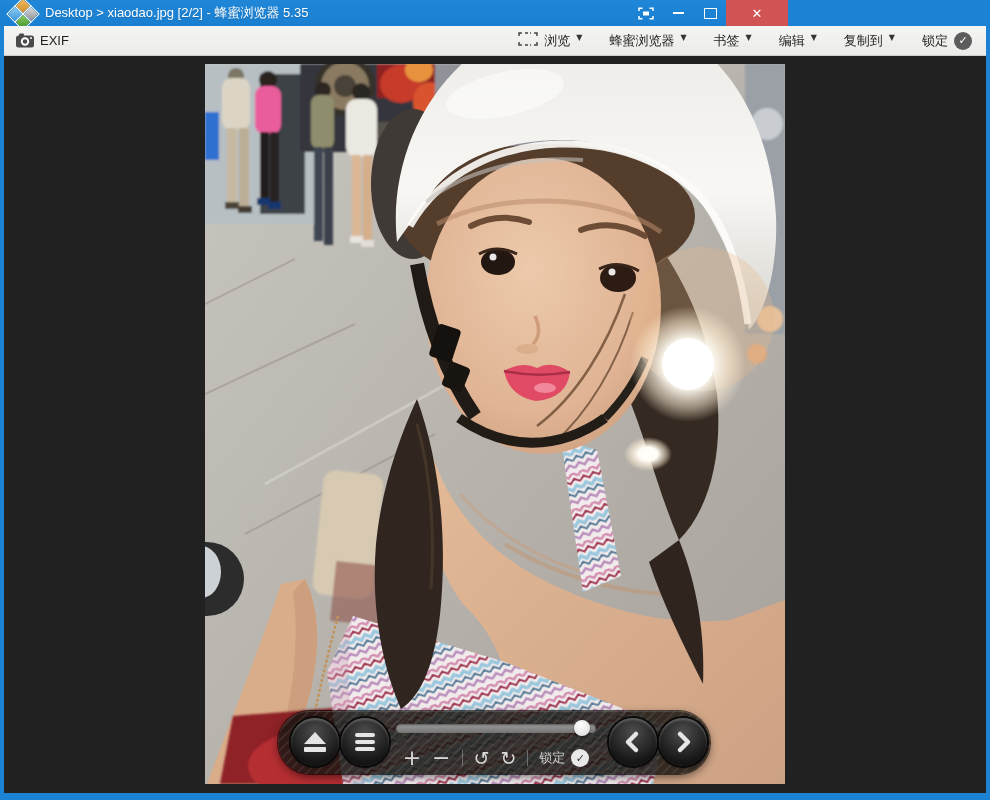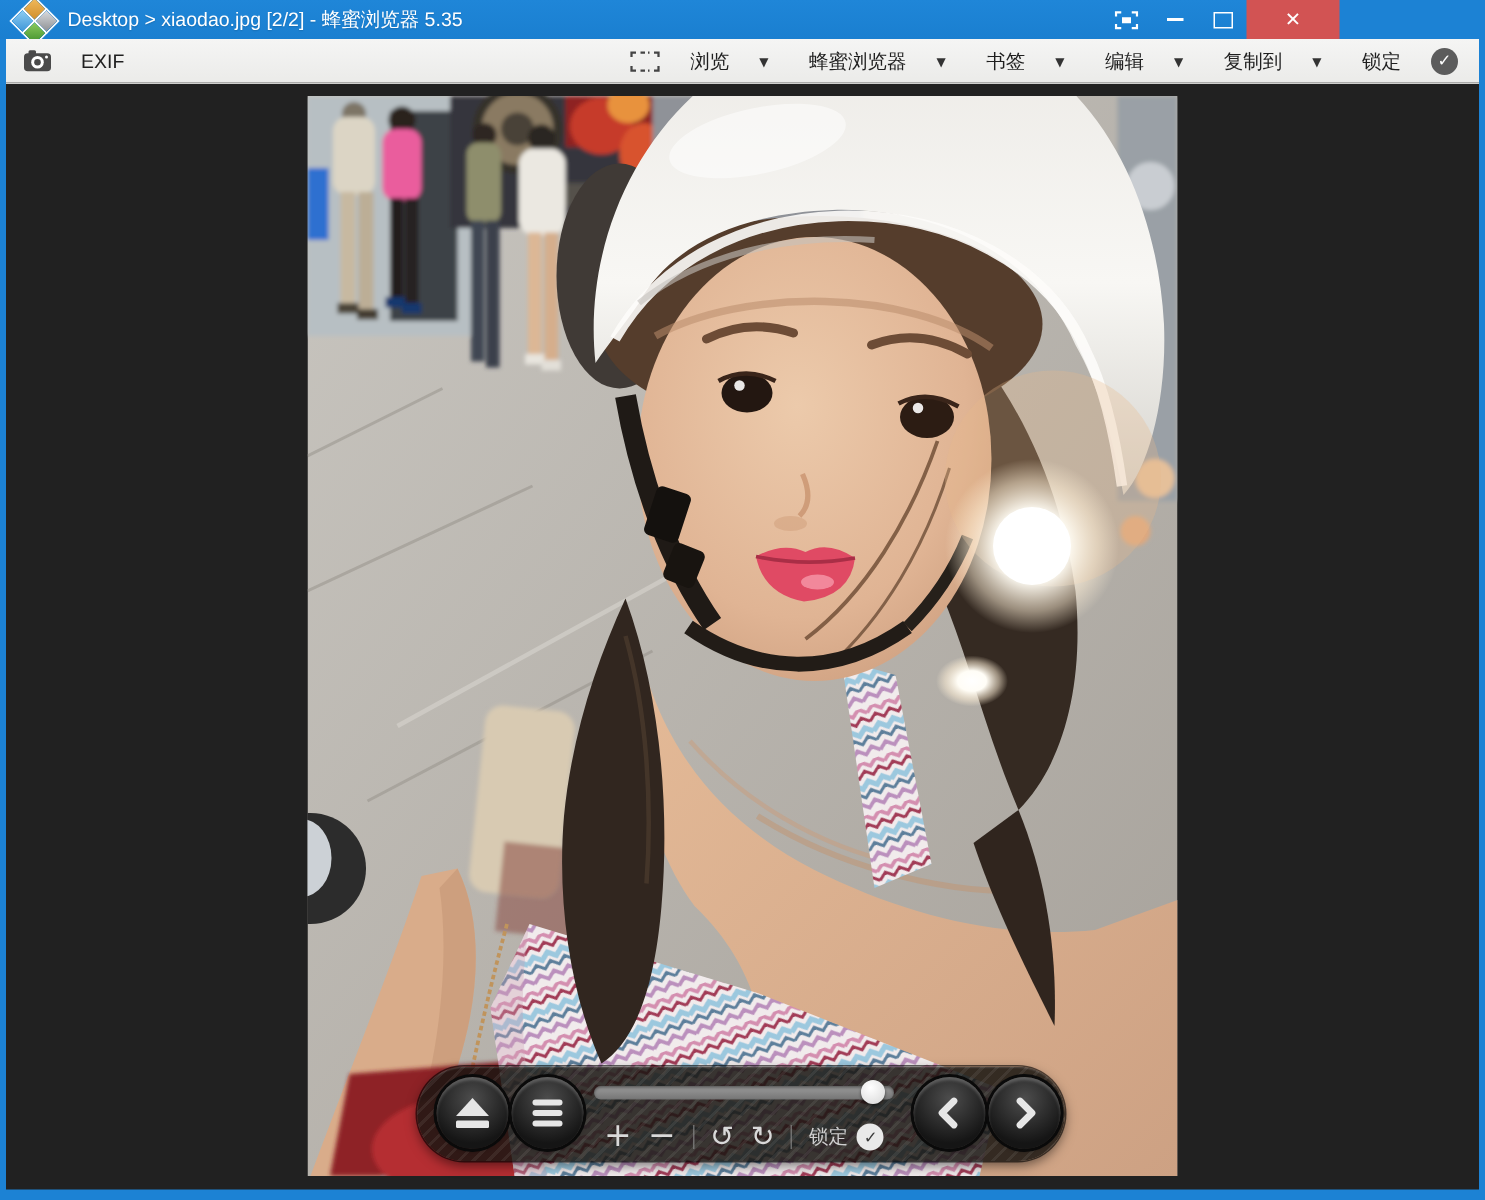--- a/index.html
+++ b/index.html
@@ -4,21 +4,21 @@
 <style>
   html,body{margin:0;padding:0;}
   body{
     width:990px;height:800px;overflow:hidden;position:relative;
     background:#1c82d4;
     font-family:"Liberation Sans",sans-serif;
     -webkit-font-smoothing:antialiased;
   }
   
   .titlebar{
-    position:absolute;top:0;left:0;width:893px;height:26px;
+    position:absolute;top:0;left:0;width:788px;height:26px;
     background:linear-gradient(#1f86d8,#1a7fd0);
     display:flex;align-items:center;color:#fff;font-size:13px;justify-content:space-between;
   }
   .logo{position:relative;width:28px;height:24px;margin:0 8px 0 9px;flex:0 0 auto;}
   .logo .dm{position:absolute;width:10px;height:10px;transform:rotate(45deg);box-shadow:0 0 0 1.2px rgba(255,255,255,.95);}
   .dm.t{left:9px;top:0;background:linear-gradient(135deg,#f0b95c,#d18f2c);}
   .dm.l{left:1px;top:8px;background:linear-gradient(135deg,#8ecdf2,#3e96d8);}
   .dm.r{left:17px;top:8px;background:linear-gradient(135deg,#d9dbde,#8e9094);}
   .dm.b{left:9px;top:16px;background:linear-gradient(135deg,#8ccb5e,#3f8f2b);}
   .title-text{white-space:nowrap;text-shadow:0 1px 1px rgba(0,0,0,.15);}
@@ -34,21 +34,21 @@
   }
   
   .toolbar{
     height:29px;flex:0 0 auto;
     background:linear-gradient(#f5f5f4,#ebebe9);
     border-bottom:1px solid #cfcfcd;
     display:flex;align-items:center;
     font-size:13px;color:#1f1f1f;
     padding:0 14px 0 12px;
   }
-  .tb-item{display:flex;align-items:center;gap:20px;cursor:default;}
+  .tb-item{display:flex;align-items:flex-start;gap:6px;cursor:default;}
   .tb-right{margin-left:auto;display:flex;align-items:center;gap:27px;}
   .dd-arrow{font-size:8px;color:#333;font-family:"DejaVu Sans",sans-serif;padding-top:1px;}
   .chk-dark{width:18px;height:18px;border-radius:50%;background:#5c5c5c;color:#fff;
     display:flex;align-items:center;justify-content:center;font-size:11px;font-weight:bold;
     font-family:"DejaVu Sans",sans-serif;}
   
   .viewport{position:relative;flex:1;}
   .photo-wrap{position:absolute;left:201px;top:8px;width:580px;height:720px;}
   .photo-wrap svg{display:block;}
   

